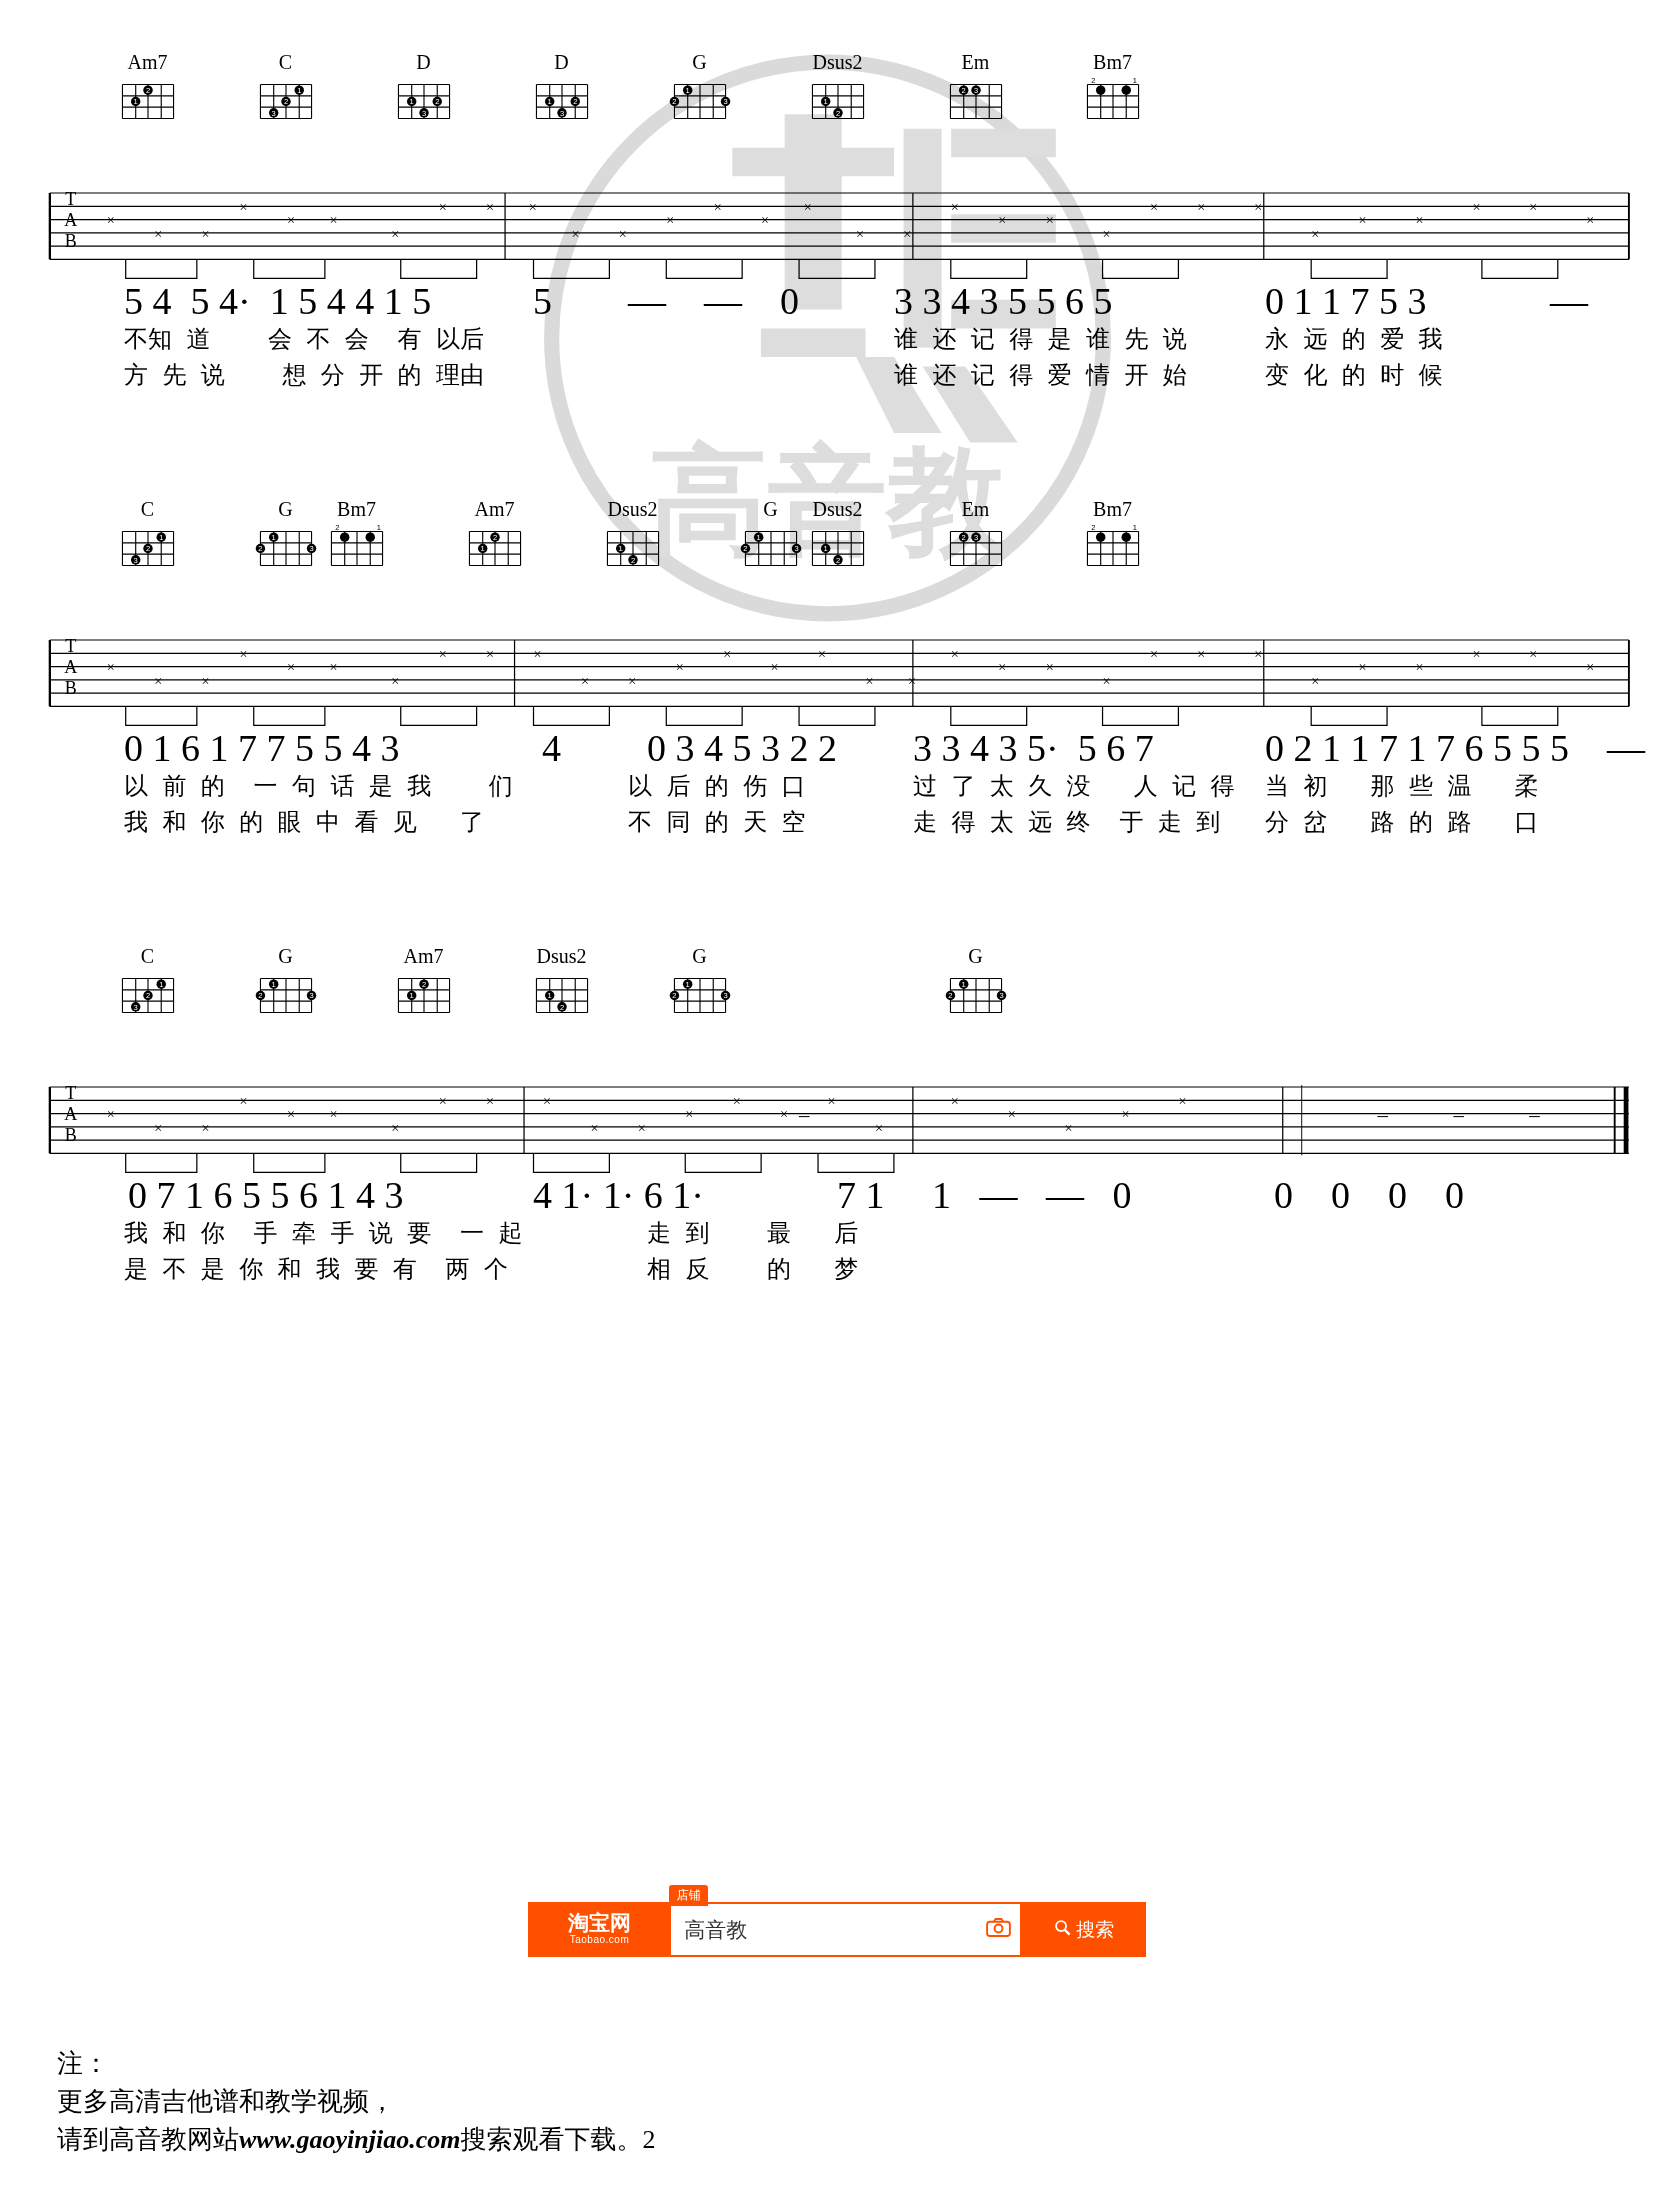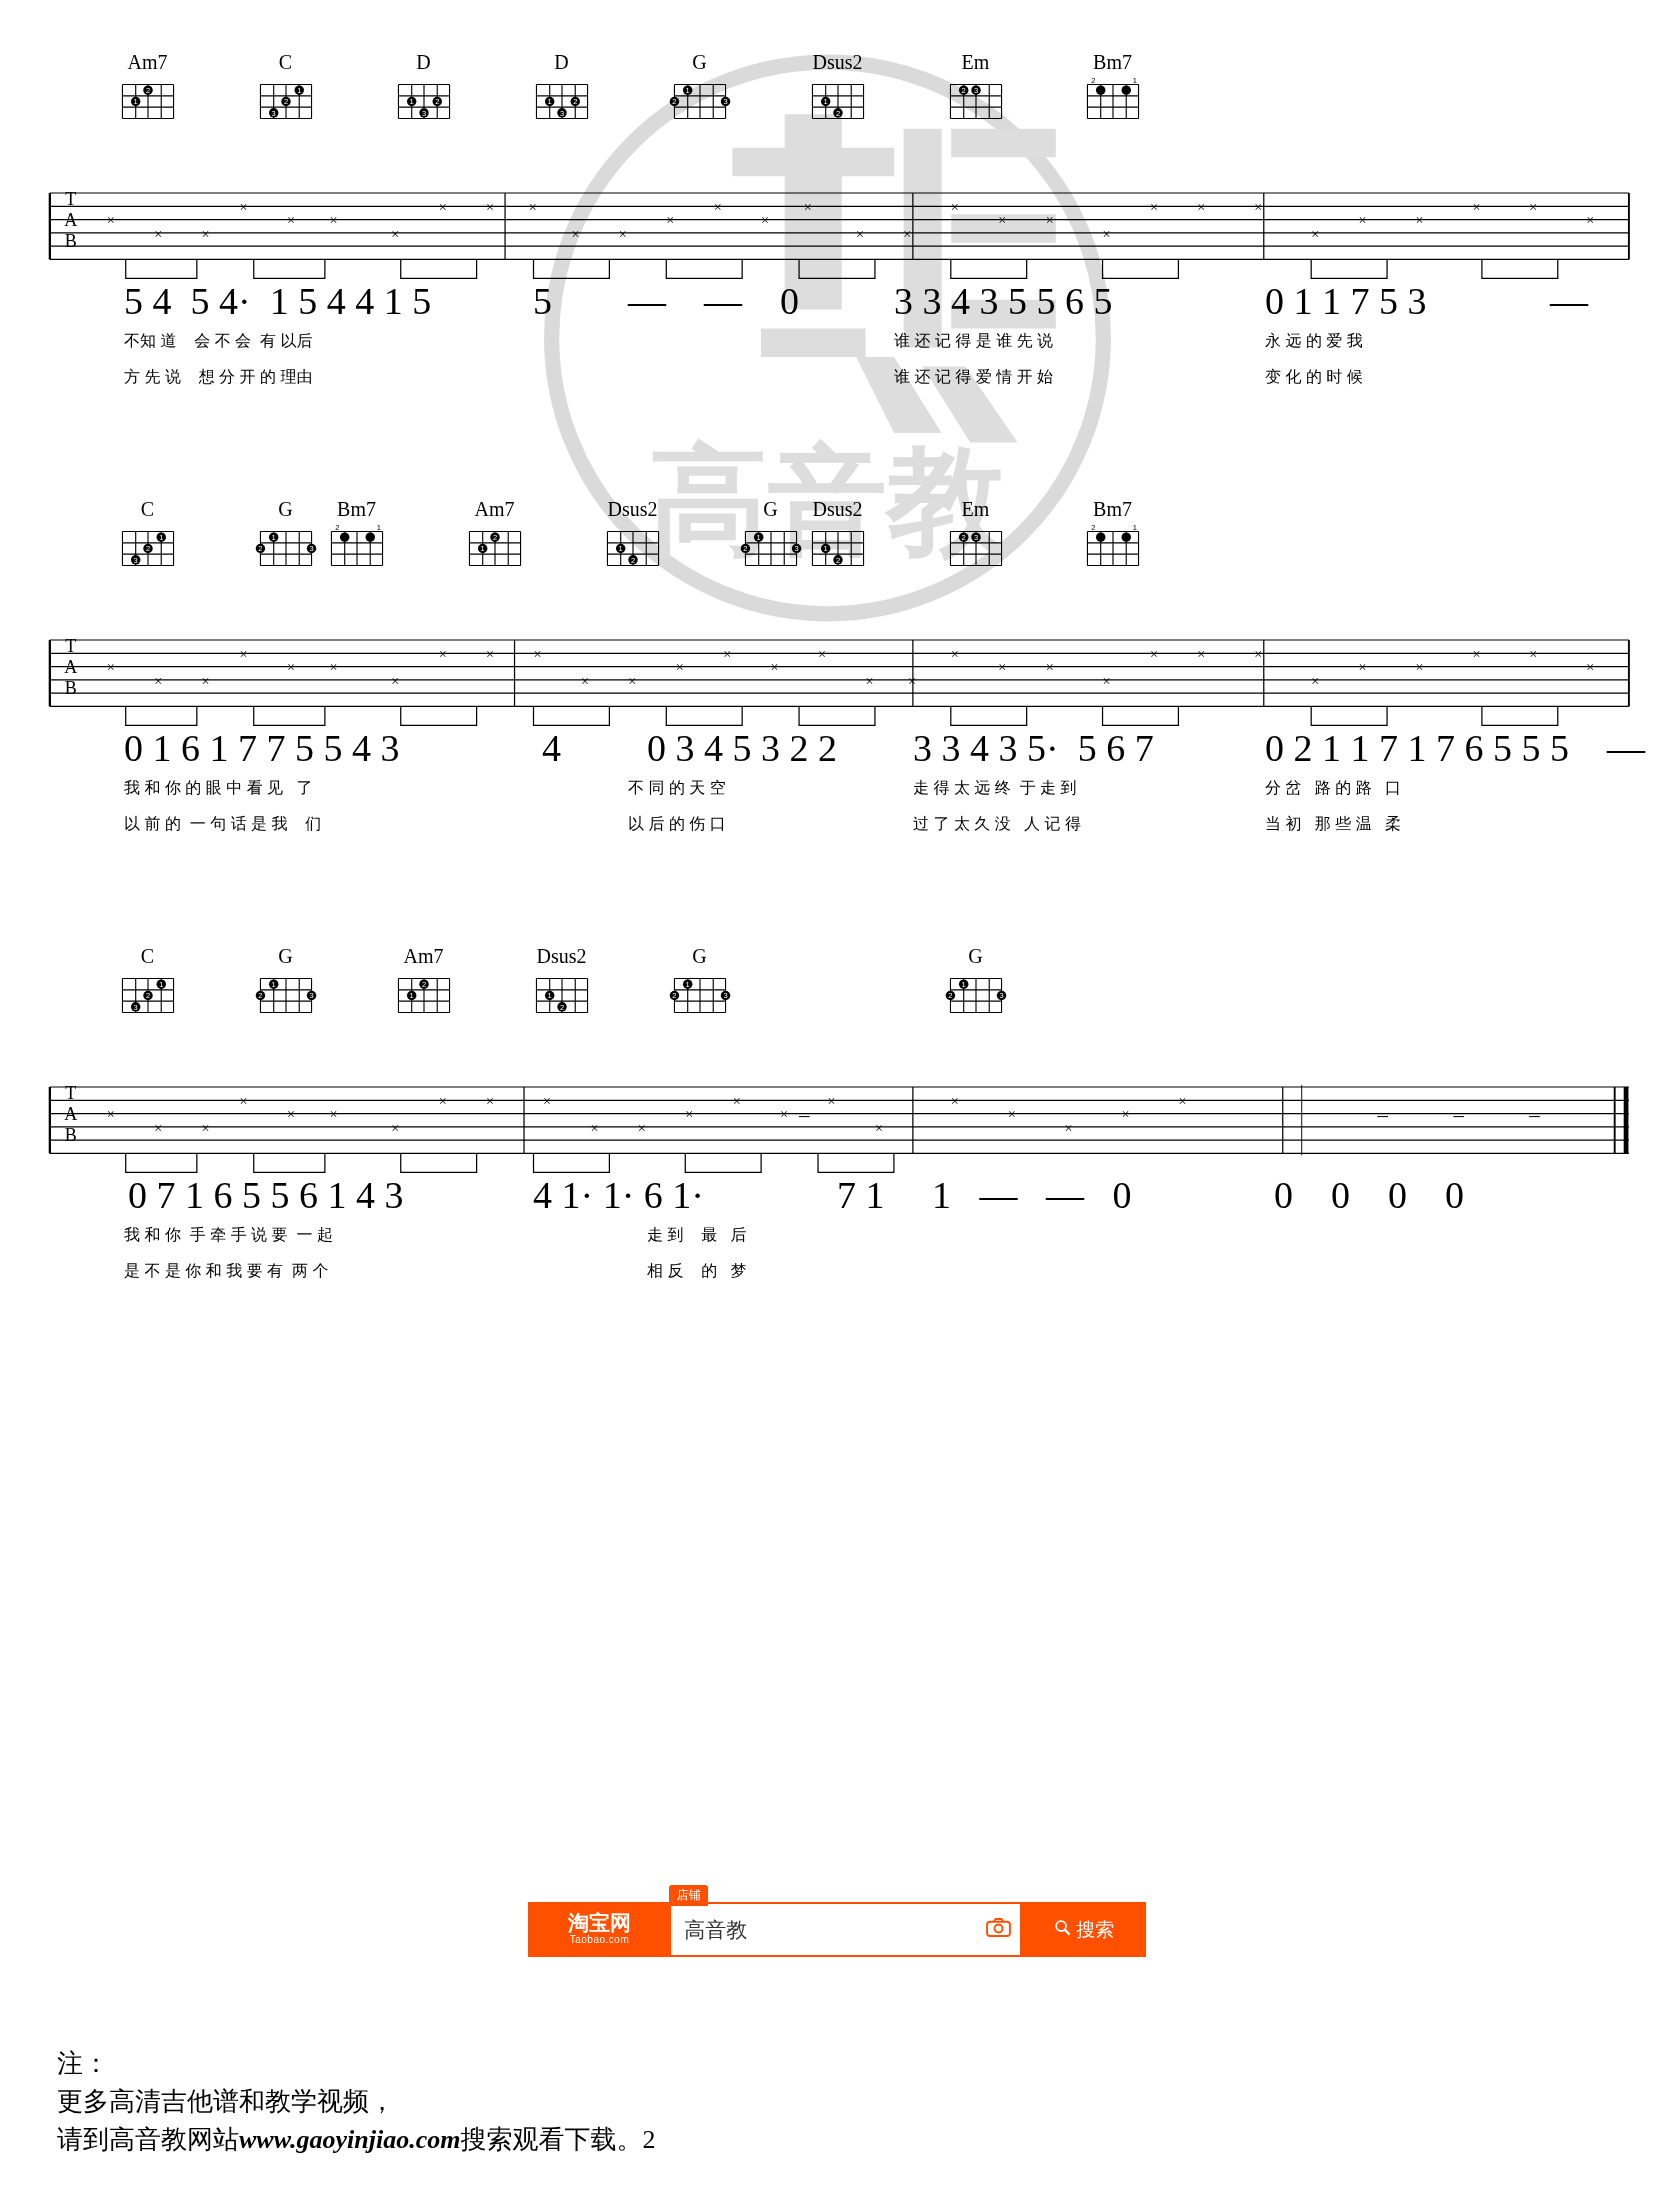--- a/index.html
+++ b/index.html
@@ -35,21 +35,21 @@
   .chord svg{display:block;margin:1.9px auto 0;}
 
   
   .staffwrap{position:relative;height:147px;}
 
   
   .numrow{position:relative;height:42px;}
   .lyrrow{position:relative;height:36px;}
 
   .num{position:absolute;font-family:"Liberation Serif",serif;font-size:38px;line-height:32px;white-space:pre;}
-  .lyr{position:absolute;font-family:Liberation Sans, sans-serif;font-size:16px;line-height:27px;white-space:pre;}
+  .lyr{position:absolute;font-family:Liberation Mono, monospace;font-size:24px;line-height:27px;white-space:pre;}
 
   
   .promo-title{
     position:absolute;left:0;top:1855px;width:1674px;text-align:center;
     font-family:"Liberation Serif",serif;font-weight:bold;font-size:27.6px;color:#000;
   }
   .taobao-bar{
     position:absolute;left:528px;top:1902px;
     width:618px;height:55px;
     display:flex;align-items:stretch;
@@ -632,30 +632,30 @@
 
     <div class="numrow">
       <div class="num" style="left:124px">0 1 6 1 7 7 5 5 4 3</div>
       <div class="num" style="left:542px">4</div>
       <div class="num" style="left:647px">0 3 4 5 3 2 2</div>
       <div class="num" style="left:913px">3 3 4 3 5·  5 6 7</div>
       <div class="num" style="left:1265px">0 2 1 1 7 1 7 6 5 5 5</div>
       <div class="num" style="left:1607px">—</div>
     </div>
     <div class="lyrrow">
+      <div class="lyr" style="left:124px">以 前 的  一 句 话 是 我    们</div>
+      <div class="lyr" style="left:628px">以 后 的 伤 口</div>
+      <div class="lyr" style="left:913px">过 了 太 久 没   人 记 得</div>
+      <div class="lyr" style="left:1265px">当 初   那 些 温   柔</div>
+    </div>
+    <div class="lyrrow">
       <div class="lyr" style="left:124px">我 和 你 的 眼 中 看 见   了</div>
       <div class="lyr" style="left:628px">不 同 的 天 空</div>
       <div class="lyr" style="left:913px">走 得 太 远 终  于 走 到</div>
       <div class="lyr" style="left:1265px">分 岔   路 的 路   口</div>
-    </div>
-    <div class="lyrrow">
-      <div class="lyr" style="left:124px">以 前 的  一 句 话 是 我    们</div>
-      <div class="lyr" style="left:628px">以 后 的 伤 口</div>
-      <div class="lyr" style="left:913px">过 了 太 久 没   人 记 得</div>
-      <div class="lyr" style="left:1265px">当 初   那 些 温   柔</div>
     </div>
   </div>
 
   <div class="system sys3">
 
     <div class="chords">
       <div class="chord" style="left:95px">
         <div class="cname">C</div>
         <svg width="70" height="53" viewBox="0 0 74 56">
             <g stroke="#000" stroke-width="1.2" fill="none">

